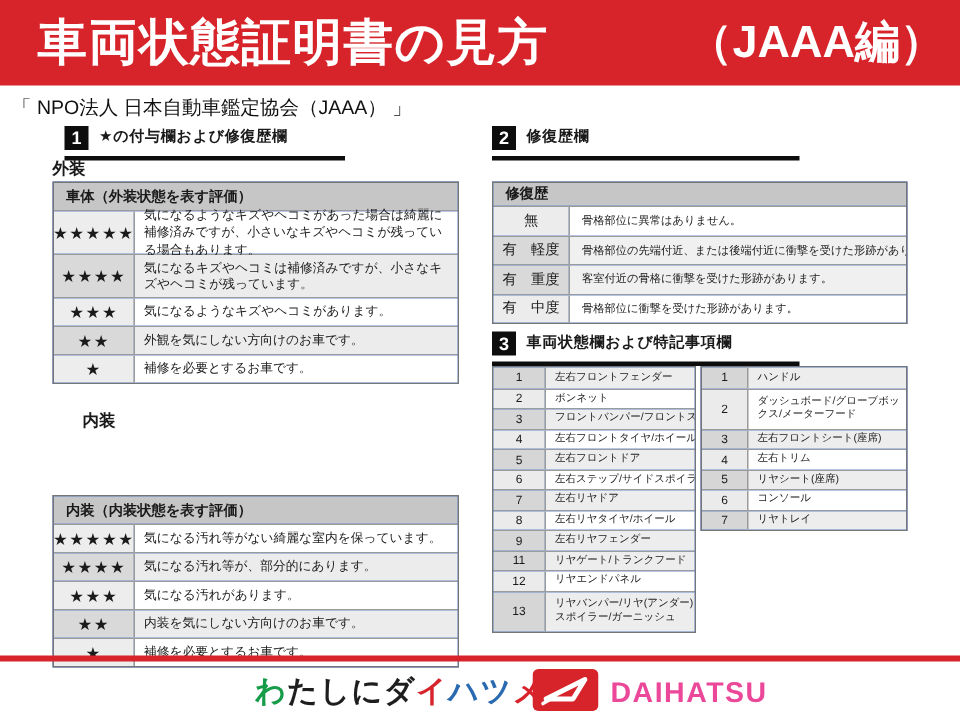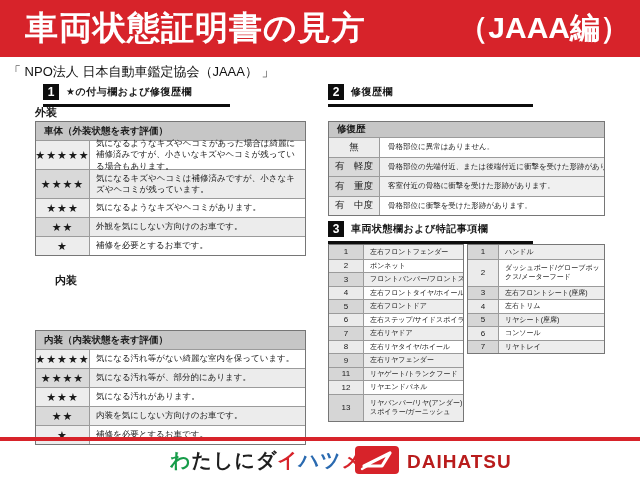--- a/index.html
+++ b/index.html
@@ -260,16 +260,16 @@
   </div>
 
   <div class="brand">
     <span>
       <svg width="44" height="28" viewBox="0 0 44 28" aria-hidden="true">
         <rect x="0" y="0" width="44" height="28" rx="4" fill="#d7232a"></rect>
         <path d="M9 20 L35 7 L27 20 Z" fill="none" stroke="#ffffff" stroke-width="3.2" stroke-linejoin="round"></path>
         <path d="M7 23 L14 19" stroke="#ffffff" stroke-width="2.4" stroke-linecap="round"></path>
       </svg>
     </span>
-    <span class="brand-word" style="color: #b91c1c;">DAIHATSU</span>
+    <span class="brand-word" style="color: #ec4899;">DAIHATSU</span>
   </div>
 
 </div>
 
 </body></html>

